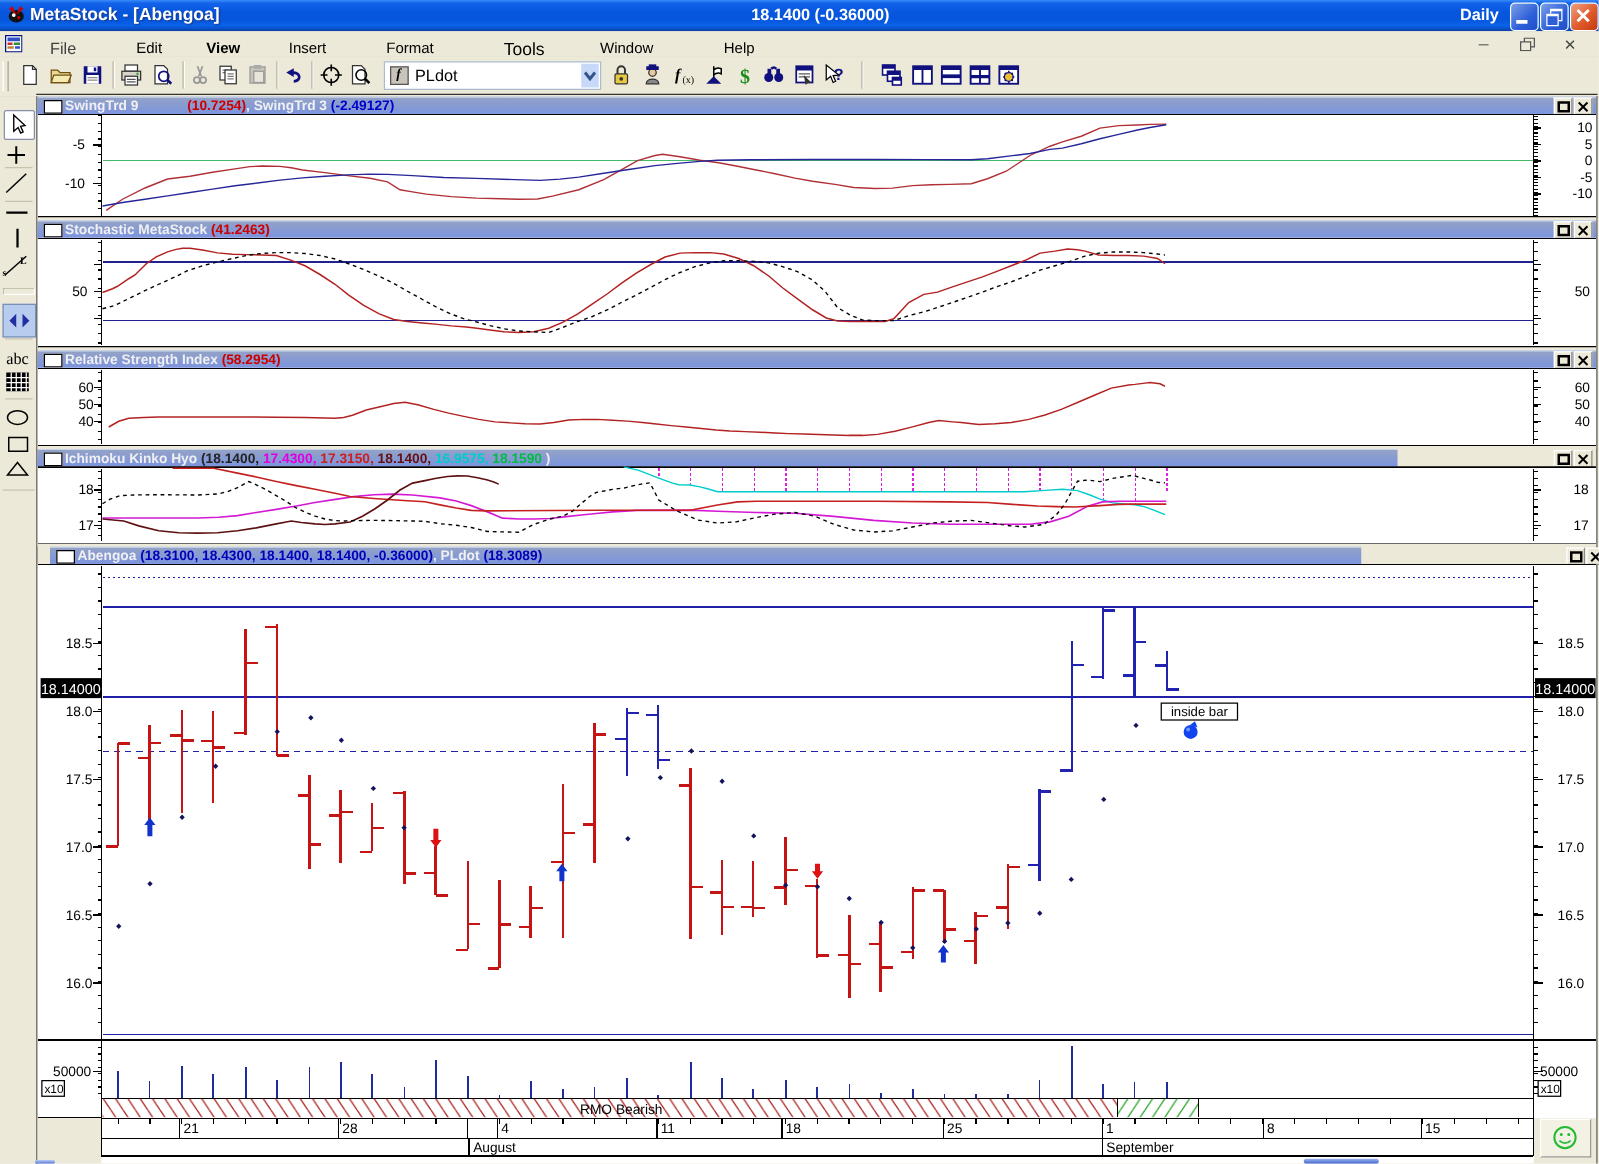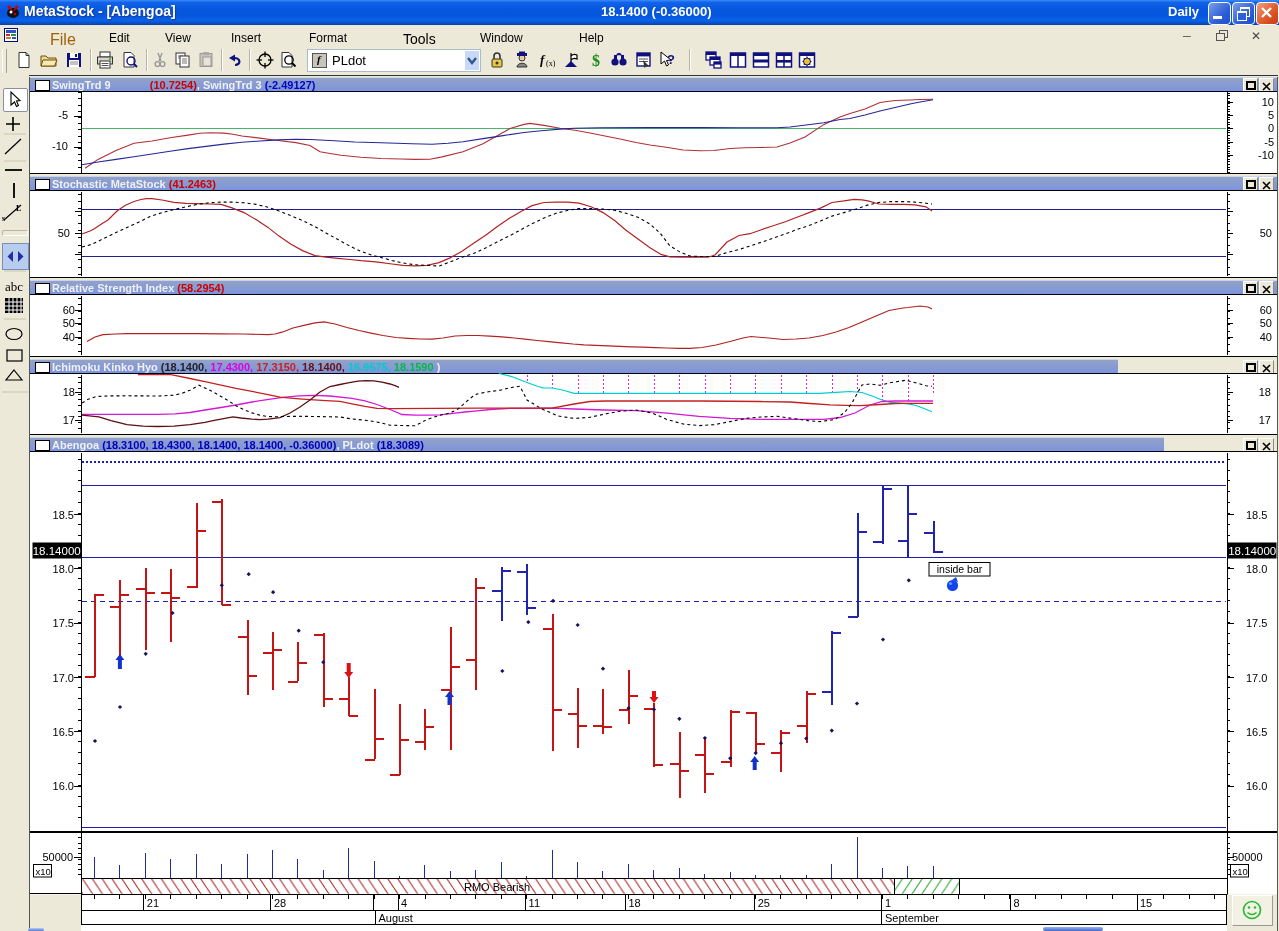--- a/index.html
+++ b/index.html
@@ -31,23 +31,23 @@
 
 <div class="abs" style="left:0;top:25px;width:1279px;height:20px;background:#ECE9D8;border-bottom:1px solid #D8D4C0;">
 <svg class="abs" style="left:4px;top:3px" width="14" height="14">
       <rect x="0.5" y="0.5" width="13" height="13" fill="#fff" stroke="#001080"></rect>
       <rect x="2" y="2" width="10" height="3" fill="#3050C8"></rect>
       <rect x="2" y="6" width="4" height="2" fill="#C03030"></rect>
       <rect x="7" y="6" width="5" height="2" fill="#309030"></rect>
       <rect x="2" y="9" width="5" height="2" fill="#C08030"></rect>
       <rect x="8" y="9" width="4" height="2" fill="#3050C8"></rect>
     </svg>
-<span class="abs" style="left:50px;top:6px;font-size:16px;color:#a16207;">File</span>
+<span class="abs" style="left:40px;top:6px;font-size:13px;color:#404040;">File</span>
     <span class="abs" style="left:109px;top:6px;font-size:12px;color:#000;">Edit</span>
-    <span class="abs" style="left:165px;top:6px;font-size:12px;color:#000;">View</span>
+    <span class="abs" style="left:165px;top:6px;font-size:12px;color:#000;font-weight:bold;">View</span>
     <span class="abs" style="left:231px;top:6px;font-size:12px;color:#000;">Insert</span>
     <span class="abs" style="left:309px;top:6px;font-size:12px;color:#000;text-align:center;">Format</span>
     <span class="abs" style="left:403px;top:6px;font-size:14px;color:#000;">Tools</span>
     <span class="abs" style="left:480px;top:6px;font-size:12px;color:#000;">Window</span>
     <span class="abs" style="left:579px;top:6px;font-size:12px;color:#000;">Help</span>
 <span class="abs" style="left:1183px;top:5px;font-size:11px;color:#444;">─</span>
 <svg class="abs" style="left:1216px;top:5px" width="12" height="11">
       <rect x="3.5" y="0.5" width="8" height="7" fill="none" stroke="#555"></rect>
       <rect x="0.5" y="3.5" width="8" height="7" fill="#ECE9D8" stroke="#555"></rect>
     </svg>
@@ -506,21 +506,21 @@
     <polyline points="499.0,373.5 511.0,376.3 527.0,382.5 538.0,386.5 543.0,387.8 552.0,388.0 560.0,389.5 566.0,391.0 574.0,393.4 650.0,393.4 750.0,393.4 820.0,393.4 836.0,392.3 850.0,391.5 862.0,392.5 872.0,396.0 880.0,399.3 890.0,402.3 900.0,403.2 908.0,403.8 916.0,405.5 924.0,408.5 932.0,411.7" fill="none" stroke="#00CCCC" stroke-width="1.2"></polyline>
     <polyline points="82.0,414.4 120.0,414.4 158.0,414.4 175.0,413.8 190.0,412.5 205.0,410.0 221.0,407.5 236.0,405.0 252.0,402.0 267.0,399.7 283.0,397.3 299.0,395.8 314.0,395.3 330.0,396.0 352.0,398.3 365.0,400.8 377.0,404.5 390.0,409.5 402.0,414.5 415.0,415.2 427.0,415.2 440.0,414.8 453.0,413.3 465.0,412.0 477.0,410.8 490.0,409.5 510.0,408.3 552.0,408.1 574.0,409.0 605.0,410.0 636.0,410.6 667.0,413.1 699.0,416.3 730.0,418.4 760.0,419.4 824.0,419.4 840.0,417.5 855.0,413.0 870.0,405.0 882.0,401.5 895.0,401.0 933.0,401.0" fill="none" stroke="#D418D4" stroke-width="1.3"></polyline>
     <polyline points="138.0,374.6 160.0,374.6 171.0,374.6 190.0,378.5 205.0,381.6 221.0,385.2 236.0,388.3 252.0,391.4 268.0,394.6 280.0,397.2 299.0,398.8 314.0,399.8 326.0,400.6 340.0,401.4 352.0,403.9 365.0,406.4 377.0,408.3 390.0,408.7 480.0,408.2 552.0,408.2 574.0,404.0 590.0,401.5 605.0,401.0 700.0,401.0 760.0,401.5 790.0,402.0 810.0,403.5 830.0,404.8 845.0,405.3 860.0,405.6 880.0,404.5 895.0,403.5 905.0,403.3 933.0,403.3" fill="none" stroke="#C42020" stroke-width="1.3"></polyline>
     <polyline points="82.0,415.2 99.0,416.8 111.0,420.7 127.0,424.6 143.0,426.2 158.0,426.5 174.0,426.2 190.0,424.6 205.0,422.3 213.0,420.7 221.0,419.1 229.0,417.6 233.0,416.8 241.0,418.0 252.0,419.1 260.0,419.6 268.0,419.1 280.0,417.6 290.0,413.0 300.0,407.0 310.0,400.0 320.0,392.0 330.0,386.5 340.0,384.5 348.0,382.8 358.0,381.2 366.0,380.7 374.0,380.8 382.0,382.2 390.0,384.0 395.0,385.6 399.0,387.3" fill="none" stroke="#5C1010" stroke-width="1.3"></polyline>
     <polyline points="82.0,403.0 88.0,399.3 96.0,396.5 110.0,395.9 127.0,395.8 143.0,395.9 158.0,396.0 174.0,395.2 182.0,393.3 190.0,390.2 197.0,386.3 199.0,385.2 205.0,387.9 213.0,391.8 221.0,396.5 229.0,401.1 236.0,405.8 244.0,409.7 252.0,412.9 260.0,415.2 268.0,416.5 275.0,416.8 283.0,416.5 299.0,416.3 315.0,416.5 330.0,416.8 340.0,417.0 352.0,419.0 365.0,420.2 377.0,422.0 390.0,425.2 402.0,425.5 415.0,425.8 427.0,419.5 440.0,415.2 450.0,413.0 458.0,409.0 466.0,402.0 472.0,397.0 477.0,394.0 490.0,391.5 500.0,390.3 507.0,388.5 514.0,387.0 520.0,386.3 527.0,400.0 542.0,409.0 558.0,416.0 574.0,418.4 589.0,417.5 605.0,414.0 620.0,411.3 636.0,410.0 652.0,413.0 667.0,419.4 683.0,424.0 699.0,425.6 714.0,424.7 730.0,421.6 746.0,418.4 761.0,417.0 777.0,416.3 792.0,418.4 808.0,420.6 820.0,421.6 835.0,419.5 845.0,412.0 852.0,403.0 858.0,392.0 862.0,385.0 870.0,384.0 880.0,385.3 890.0,382.7 900.0,381.2 906.0,380.2 911.0,381.7 921.0,384.2 926.0,385.8 932.0,386.3" fill="none" stroke="#000" stroke-width="1.1" stroke-dasharray="3,3"></polyline>
     <text x="75.0" y="395.5" font-family="&quot;Liberation Sans&quot;, sans-serif" font-size="11" fill="#000" text-anchor="end">18</text>
     <text x="1271.0" y="395.5" font-family="&quot;Liberation Sans&quot;, sans-serif" font-size="11" fill="#000" text-anchor="end">18</text>
     <text x="75.0" y="424.1" font-family="&quot;Liberation Sans&quot;, sans-serif" font-size="11" fill="#000" text-anchor="end">17</text>
     <text x="1271.0" y="424.1" font-family="&quot;Liberation Sans&quot;, sans-serif" font-size="11" fill="#000" text-anchor="end">17</text>
   </svg>
-<div class="abs" style="left:30px;top:437px;width:1134px;height:14px;background:linear-gradient(180deg,#93A2C6,#7A93E0);border-top:1px solid #C8D4EE;">
+<div class="abs" style="left:40px;top:437px;width:1049px;height:14px;background:linear-gradient(180deg,#93A2C6,#7A93E0);border-top:1px solid #C8D4EE;">
 <div class="abs" style="left:5px;top:2px;width:13px;height:9px;background:#fff;border:1px solid #000;"></div>
 <div class="abs" style="left:22px;top:1px;font-size:11px;font-weight:bold;white-space:nowrap;"><span style="color:#F0F0F0;">Abengoa </span><span style="color:#0000BB;">(18.3100, 18.4300, 18.1400, 18.1400, -0.36000)</span><span style="color:#F0F0F0;">, PLdot </span><span style="color:#0000BB;">(18.3089)</span></div>
 <div class="abs" style="left:1213px;top:0px;width:13px;height:12px;background:#ECE9D8;border:1px solid #888;border-top-color:#fff;border-left-color:#fff;">
       <div class="abs" style="left:2px;top:2px;width:6px;height:5px;border:2px solid #000;"></div>
     </div>
 <div class="abs" style="left:1229px;top:0px;width:13px;height:12px;background:#ECE9D8;border:1px solid #888;border-top-color:#fff;border-left-color:#fff;"><svg width="13" height="12">
         <path d="M3 2 L10 9 M10 2 L3 9" stroke="#000" stroke-width="1.6"></path>
       </svg></div>
 </div>
 <svg class="abs" style="left:30px;top:451px" width="1247" height="480" viewBox="30 451 1247 480">

